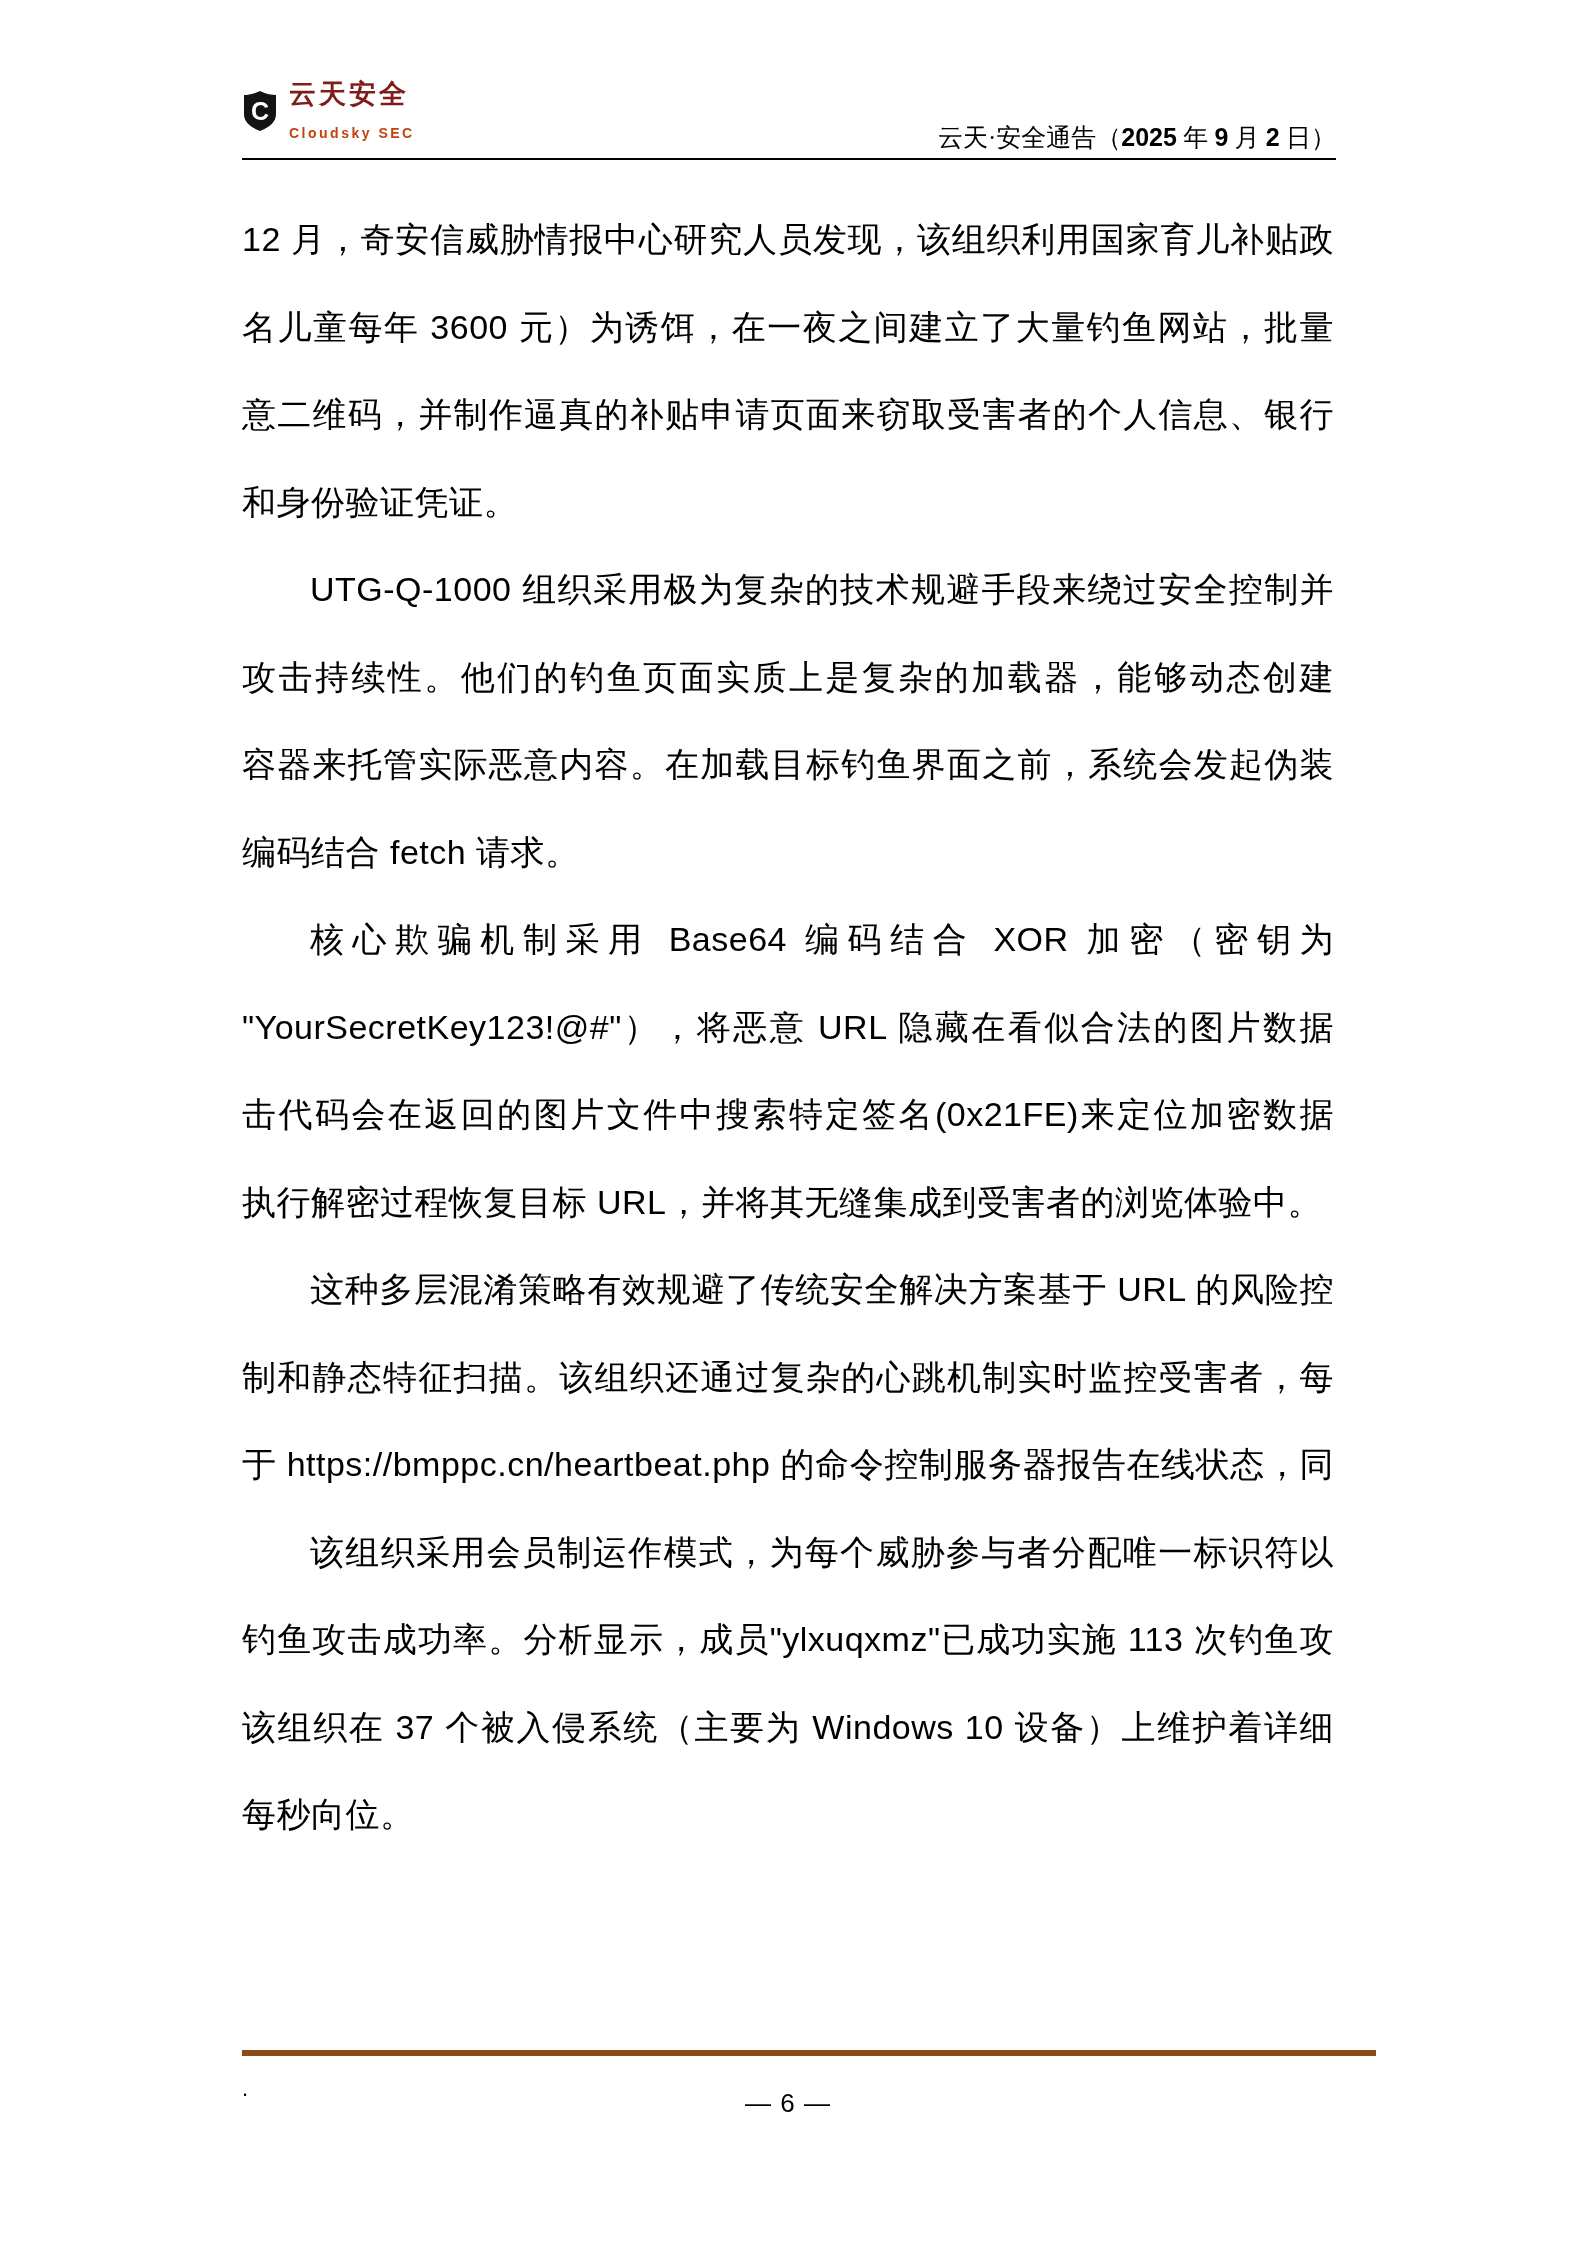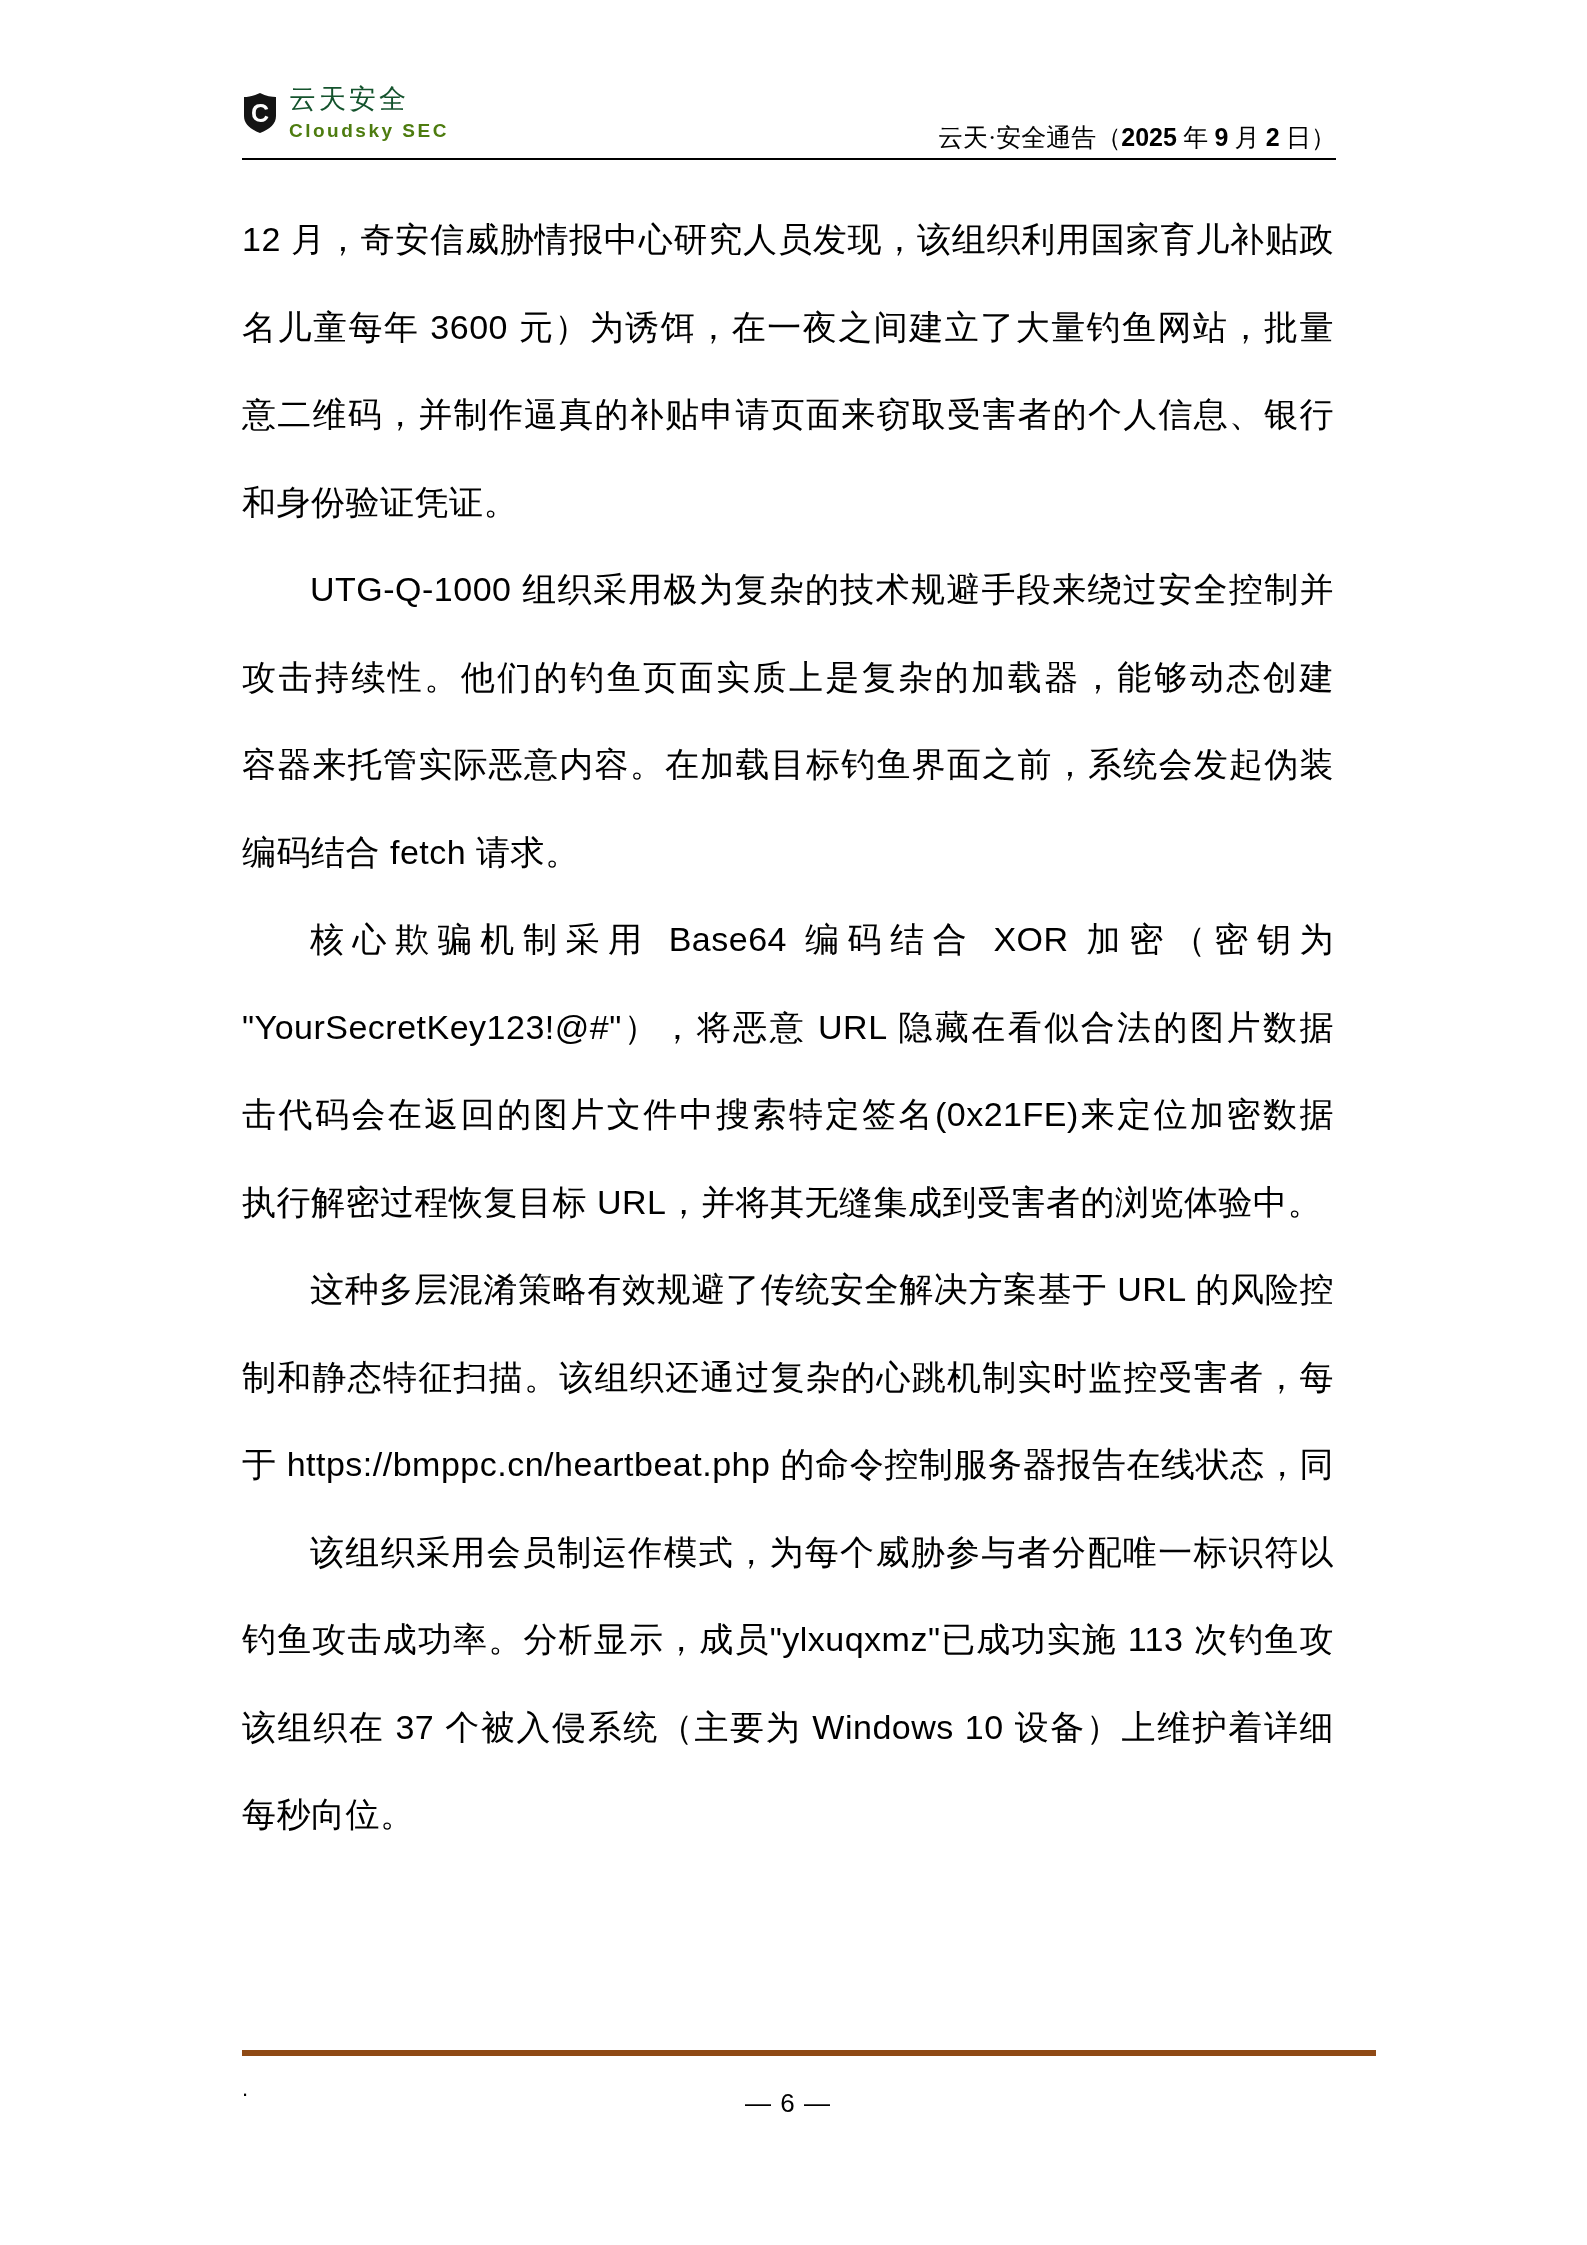--- a/index.html
+++ b/index.html
@@ -19,22 +19,22 @@
     left:242px; right:251px; top:84px;
     height:74px;
     border-bottom:2px solid #000;
     display:flex;
     justify-content:space-between;
     align-items:flex-end;
   }
   .logo { display:flex; align-items:center; gap:11px; padding-bottom:18px; }
   .logo svg { display:block; }
   .logo-txt { display:flex; flex-direction:column; line-height:1; }
-  .logo-cn { font-size:27px; font-weight:400; letter-spacing:3px; color:#14532d; }
-  .logo-en { font-size:19px; font-weight:700; letter-spacing:2.5px; color:#4d7c0f; margin-top:8px; }
+  .logo-cn { font-size:27px; font-weight:700; letter-spacing:3px; color:#7f1d1d; }
+  .logo-en { font-size:14px; font-weight:700; letter-spacing:2.5px; color:#c2410c; margin-top:18px; }
   .hdr-title {
     font-family:"Liberation Serif", serif;
     font-size:25px; line-height:1;
     padding-bottom:8px;
     white-space:nowrap;
   }
   .hdr-title .num { font-family:"Liberation Sans", sans-serif; font-weight:700; }
 
   
   .content {

